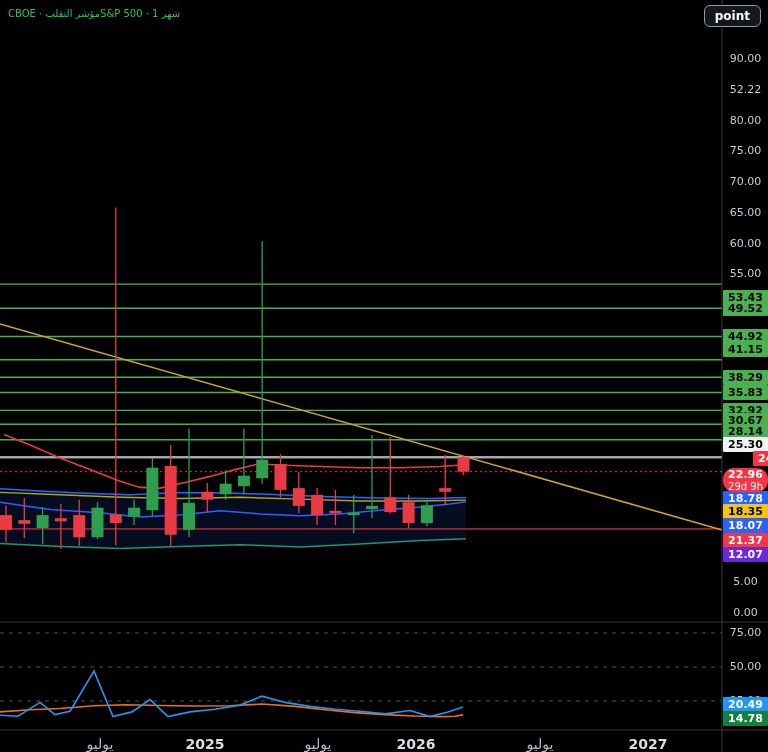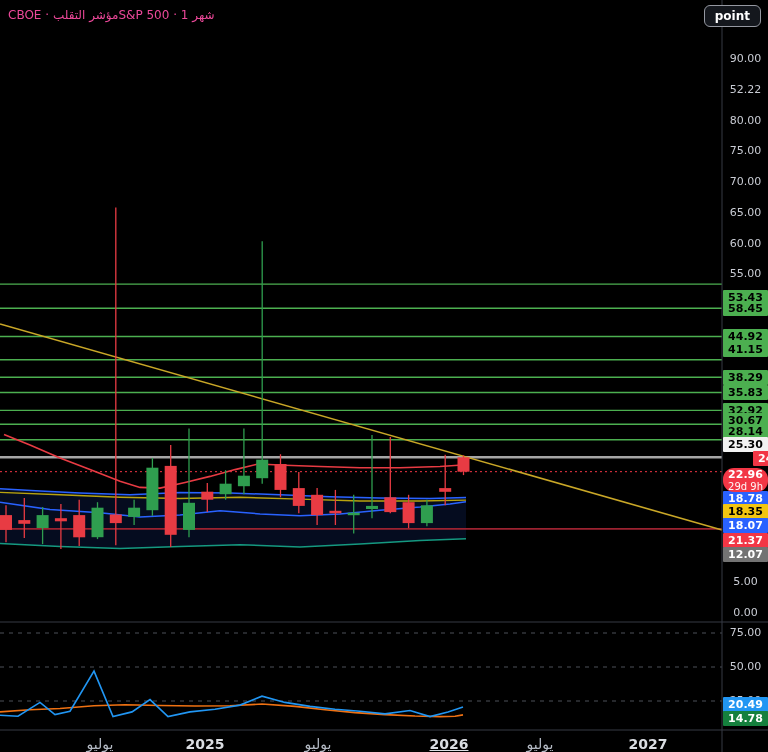--- a/index.html
+++ b/index.html
@@ -1,18 +1,18 @@
 <!DOCTYPE html>
 <html><head>
 <meta charset="utf-8">
 <style>
   html,body{margin:0;padding:0;background:#000;}
   .app{position:relative;width:768px;height:752px;background:#000;overflow:hidden;
        font-family:"DejaVu Sans","Liberation Sans",sans-serif;}
-  .header{position:absolute;top:8px;left:8px;font-size:12px;color:#ec4899;white-space:nowrap;z-index:30;}
+  .header{position:absolute;top:8px;left:8px;font-size:10px;color:#22c55e;white-space:nowrap;z-index:30;}
   .header bdi{unicode-bidi:isolate;}
   .point-btn{position:absolute;top:5px;right:7px;z-index:40;background:#14171d;color:#fff;
        border:1px solid #9598a1;border-radius:6px;padding:3px 10px;font-size:12px;font-weight:600;
        font-family:"DejaVu Sans","Liberation Sans",sans-serif;cursor:pointer;}
   svg{position:absolute;top:0;left:0;}
   .pricelabel{position:absolute;left:723px;width:45px;height:15px;line-height:15px;font-size:11px;
        font-weight:700;text-align:center;z-index:20;border-radius:1px;}
   .ticklabel{position:absolute;left:723px;width:45px;height:14px;line-height:14px;font-size:11px;
        color:#c9ccd4;font-weight:400;text-align:center;z-index:10;}
   .cdbox{position:absolute;left:723px;width:45px;z-index:21;text-align:center;border-radius:11px;}
@@ -120,46 +120,46 @@
       <div class="ticklabel" style="top: 82.825px;">52.22</div>
       <div class="ticklabel" style="top: 113.6px;">80.00</div>
       <div class="ticklabel" style="top: 144.375px;">75.00</div>
       <div class="ticklabel" style="top: 175.15px;">70.00</div>
       <div class="ticklabel" style="top: 205.925px;">65.00</div>
       <div class="ticklabel" style="top: 236.7px;">60.00</div>
       <div class="ticklabel" style="top: 267.475px;">55.00</div>
       <div class="ticklabel" style="top: 575.225px;">5.00</div>
       <div class="ticklabel" style="top: 606px;">0.00</div>
       <div class="pricelabel" style="background: rgb(76, 175, 80); color: rgb(0, 0, 0); top: 290px;">53.43</div>
-      <div class="pricelabel" style="background: rgb(76, 175, 80); color: rgb(0, 0, 0); top: 300.704px;">58.45</div>
+      <div class="pricelabel" style="background: rgb(76, 175, 80); color: rgb(0, 0, 0); top: 300.704px;">49.52</div>
       <div class="pricelabel" style="background: rgb(76, 175, 80); color: rgb(0, 0, 0); top: 329.017px;">44.92</div>
       <div class="pricelabel" style="background: rgb(76, 175, 80); color: rgb(0, 0, 0); top: 342px;">41.15</div>
       <div class="pricelabel" style="background: rgb(76, 175, 80); color: rgb(0, 0, 0); top: 369.825px;">38.29</div>
       <div class="pricelabel" style="background: rgb(76, 175, 80); color: rgb(0, 0, 0); top: 384.966px;">35.83</div>
       <div class="pricelabel" style="background: rgb(76, 175, 80); color: rgb(0, 0, 0); top: 402.877px;">32.92</div>
       <div class="pricelabel" style="background: rgb(76, 175, 80); color: rgb(0, 0, 0); top: 412.5px;">30.67</div>
       <div class="pricelabel" style="background: rgb(76, 175, 80); color: rgb(0, 0, 0); top: 423.5px;">28.14</div>
       <div class="pricelabel" style="background: rgb(242, 242, 242); color: rgb(0, 0, 0); top: 436.5px;">25.30</div>
       <div class="pricelabel" style="background: rgb(242, 54, 69); color: rgb(255, 255, 255); top: 532.5px;">21.37</div>
       <div class="pricelabel" style="background: rgb(242, 54, 69); color: rgb(255, 255, 255); top: 450.5px; margin-left: 30px;">24.08</div>
       <div class="pricelabel" style="background: rgb(41, 98, 255); color: rgb(255, 255, 255); top: 490.5px;">18.78</div>
       <div class="pricelabel" style="background: rgb(242, 197, 17); color: rgb(0, 0, 0); top: 503.5px;">18.35</div>
       <div class="pricelabel" style="background: rgb(41, 98, 255); color: rgb(255, 255, 255); top: 517.5px;">18.07</div>
-      <div class="pricelabel" style="background: #737373; color: rgb(255, 255, 255); top: 546.5px;">12.07</div>
+      <div class="pricelabel" style="background: #6d28d9; color: rgb(255, 255, 255); top: 546.5px;">12.07</div>
       <div class="cdbox" style="background: rgb(242, 54, 69); color: rgb(255, 255, 255); top: 468px;">
         <div class="px">22.96</div>
         <div class="cd">29d 9h</div>
       </div>
       <div class="ticklabel" style="top: 626px;">75.00</div>
       <div class="ticklabel" style="top: 660px;">50.00</div>
       <div class="ticklabel" style="top: 694px;">25.00</div>
       <div class="pricelabel" style="background: rgb(33, 150, 243); color: rgb(255, 255, 255); top: 696.5px;">20.49</div>
       <div class="pricelabel" style="background: #15803d; color: rgb(255, 255, 255); top: 710.5px;">14.78</div>
     </div>
   <div id="timeaxis">
       <span class="timelabel" style="left: 100px;">يوليو</span>
       <span class="timelabel year" style="left: 205px;">2025</span>
       <span class="timelabel" style="left: 318px;">يوليو</span>
-      <span class="timelabel year" style="left: 449px; text-decoration: underline;">2026</span>
+      <span class="timelabel year" style="left: 416px;">2026</span>
       <span class="timelabel" style="left: 540px;">يوليو</span>
       <span class="timelabel year" style="left: 648px;">2027</span>
     </div>
 </div>
 
 </body></html>

